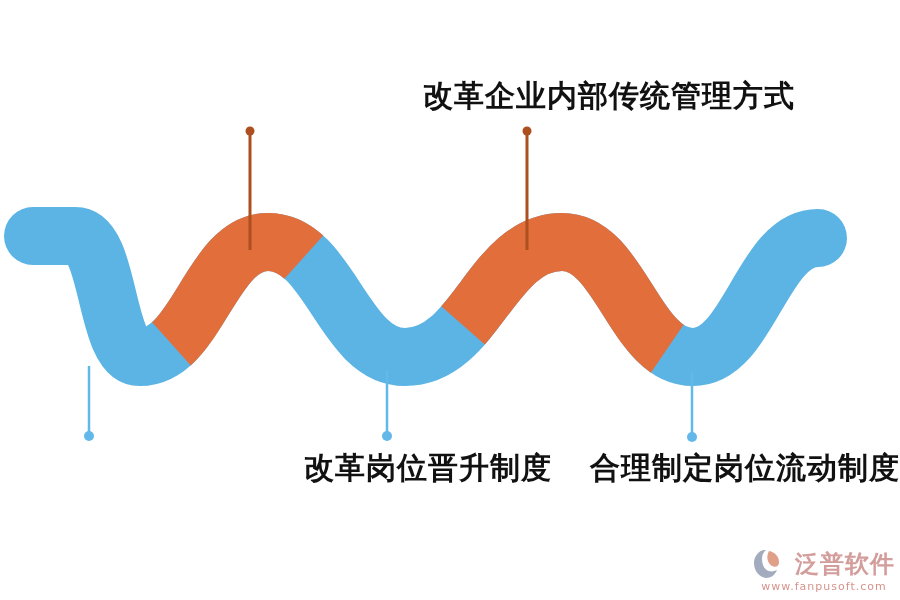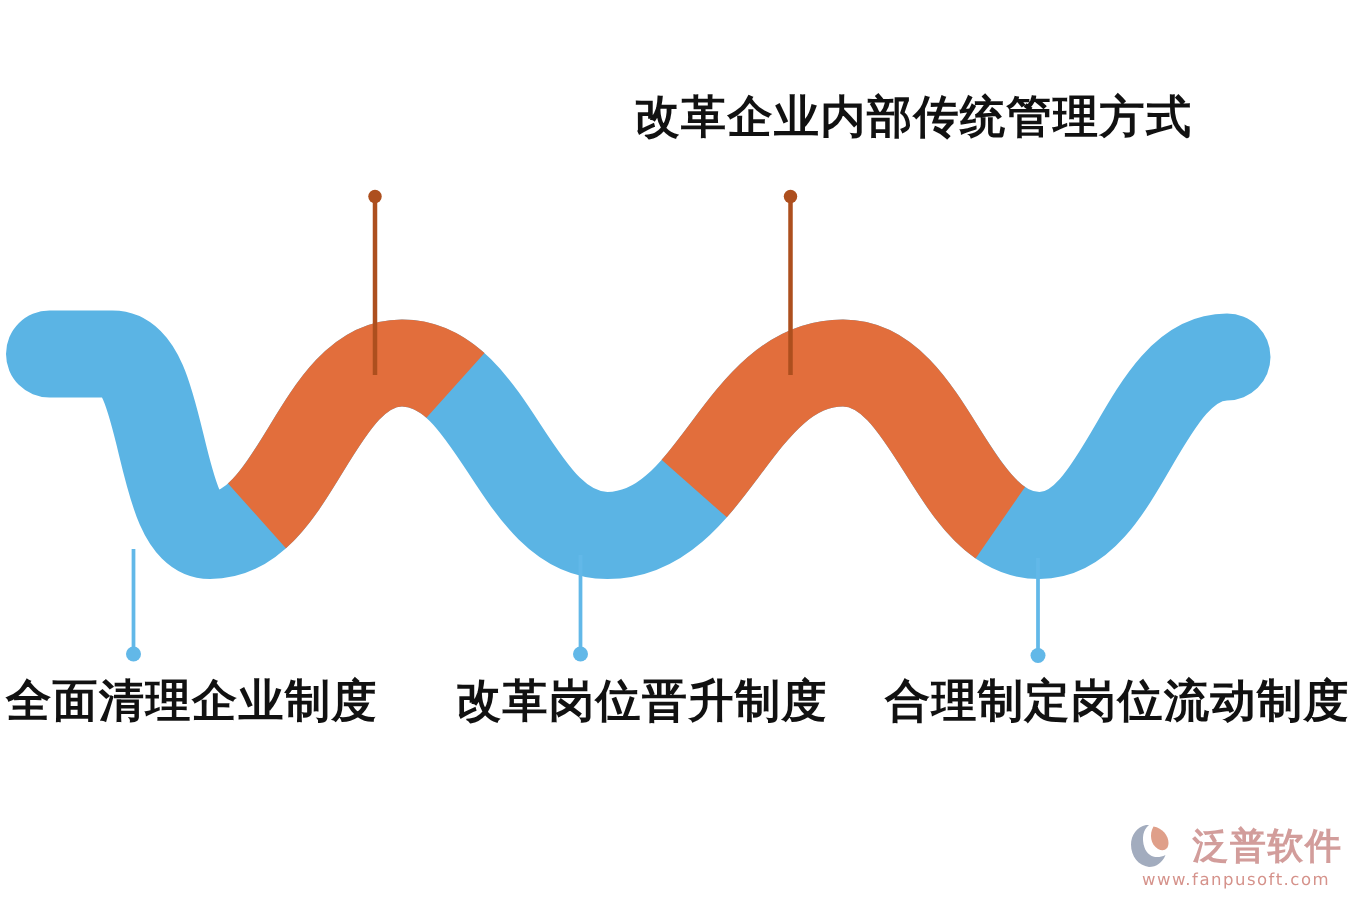--- a/index.html
+++ b/index.html
@@ -66,23 +66,22 @@
     <line class="pointer" x1="89" y1="366" x2="89" y2="433" stroke-width="2.5" stroke="#62b8e8"></line>
     <circle cx="89" cy="436" r="5" fill="#62b8e8"></circle>
 
     <line class="pointer" x1="387" y1="370" x2="387" y2="433" stroke-width="2.5" stroke="#62b8e8"></line>
     <circle cx="387" cy="436" r="5" fill="#62b8e8"></circle>
 
     <line class="pointer" x1="692" y1="372" x2="692" y2="433" stroke-width="2.5" stroke="#62b8e8"></line>
     <circle cx="692" cy="437" r="5" fill="#62b8e8"></circle>
   </svg>
 
-  <div class="label" style="left:609px;top:79px;">改革企业内部传统管理方式</div>
+  <div class="label" style="left:609px;top:96px;">改革企业内部传统管理方式</div>
 
-  <div class="label" style="left:128px;top:468px;">全面清理企业制度</div>
   <div class="label" style="left:745px;top:468px;">合理制定岗位流动制度</div>
   <div class="label" style="left:428px;top:468px;">改革岗位晋升制度</div>
 
   <div class="watermark">
     <div class="wm-row">
       <svg width="28" height="30" viewBox="0 0 28 30" aria-hidden="true">
         <path d="M11 1 C5 2 1 8 1 14 C1 22 6 28 13 29 C18 29 22 26 24 21
                  C18 24 12 22 10 16 C8 10 9 4 13 1 Z" fill="#8e9ab0"></path>
         <path d="M16 2 C22 3 26 8 26 13 C26 17 23 19 19 17
                  C14 14 13 7 16 2 Z" fill="#d98a70"></path>

